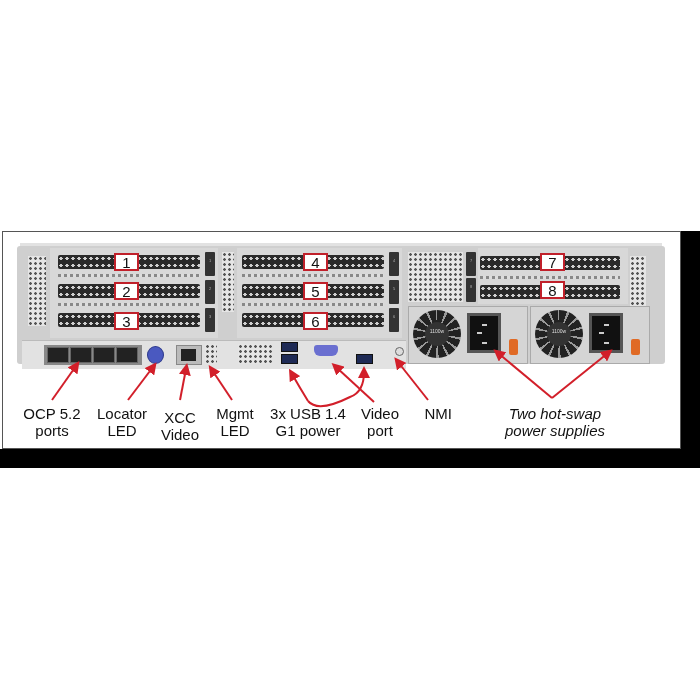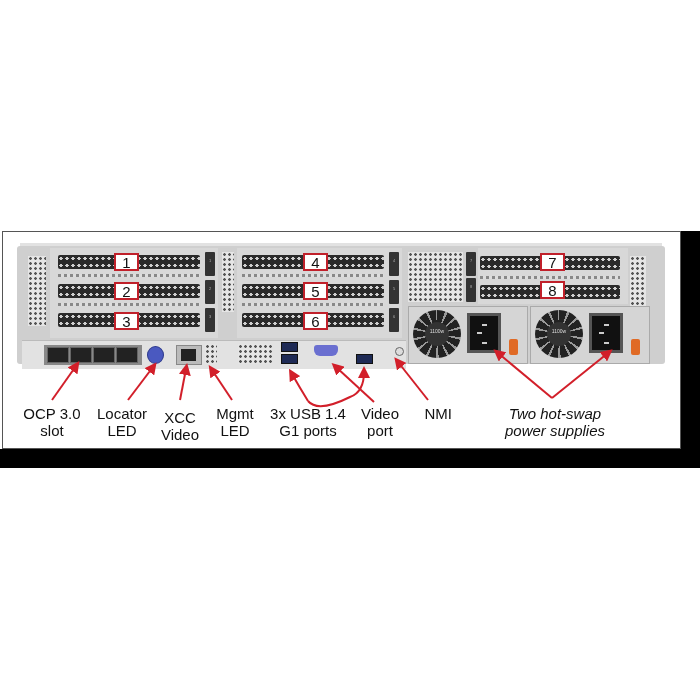--- a/index.html
+++ b/index.html
@@ -164,38 +164,38 @@
     <path d="M308,401 Q318,413 350,397 Q364,392 364,372"></path>
     <path d="M308,401 Q300,388 292,374"></path>
     <line x1="374" y1="402" x2="336" y2="367"></line>
     <line x1="428" y1="400" x2="398" y2="362"></line>
     <line x1="552" y1="398" x2="498" y2="353"></line>
     <line x1="552" y1="398" x2="608" y2="353"></line>
   </g>
 </svg>
 
 <div class="callout" style="left:17px;top:405px;width:70px;">
-  <div>OCP 3.0</div>
-  <div>slot</div>
+  <div>OCP 5.2</div>
+  <div>ports</div>
 </div>
 <div class="callout" style="left:92px;top:405px;width:60px;">
   <div>Locator</div>
   <div>LED</div>
 </div>
 <div class="callout" style="left:155px;top:409px;width:50px;">
   <div>XCC</div>
   <div>Video</div>
 </div>
 <div class="callout" style="left:210px;top:405px;width:50px;">
   <div>Mgmt</div>
   <div>LED</div>
 </div>
 <div class="callout" style="left:268px;top:405px;width:80px;">
   <div>3x USB 1.4</div>
-  <div>G1 ports</div>
+  <div>G1 power</div>
 </div>
 <div class="callout" style="left:355px;top:405px;width:50px;">
   <div>Video</div>
   <div>port</div>
 </div>
 <div class="callout" style="left:412px;top:405px;width:40px;text-align:right;">
   <div>NMI</div>
 </div>
 <div class="callout" style="left:500px;top:405px;width:110px;font-style:italic;">
   <div>Two hot-swap</div>

